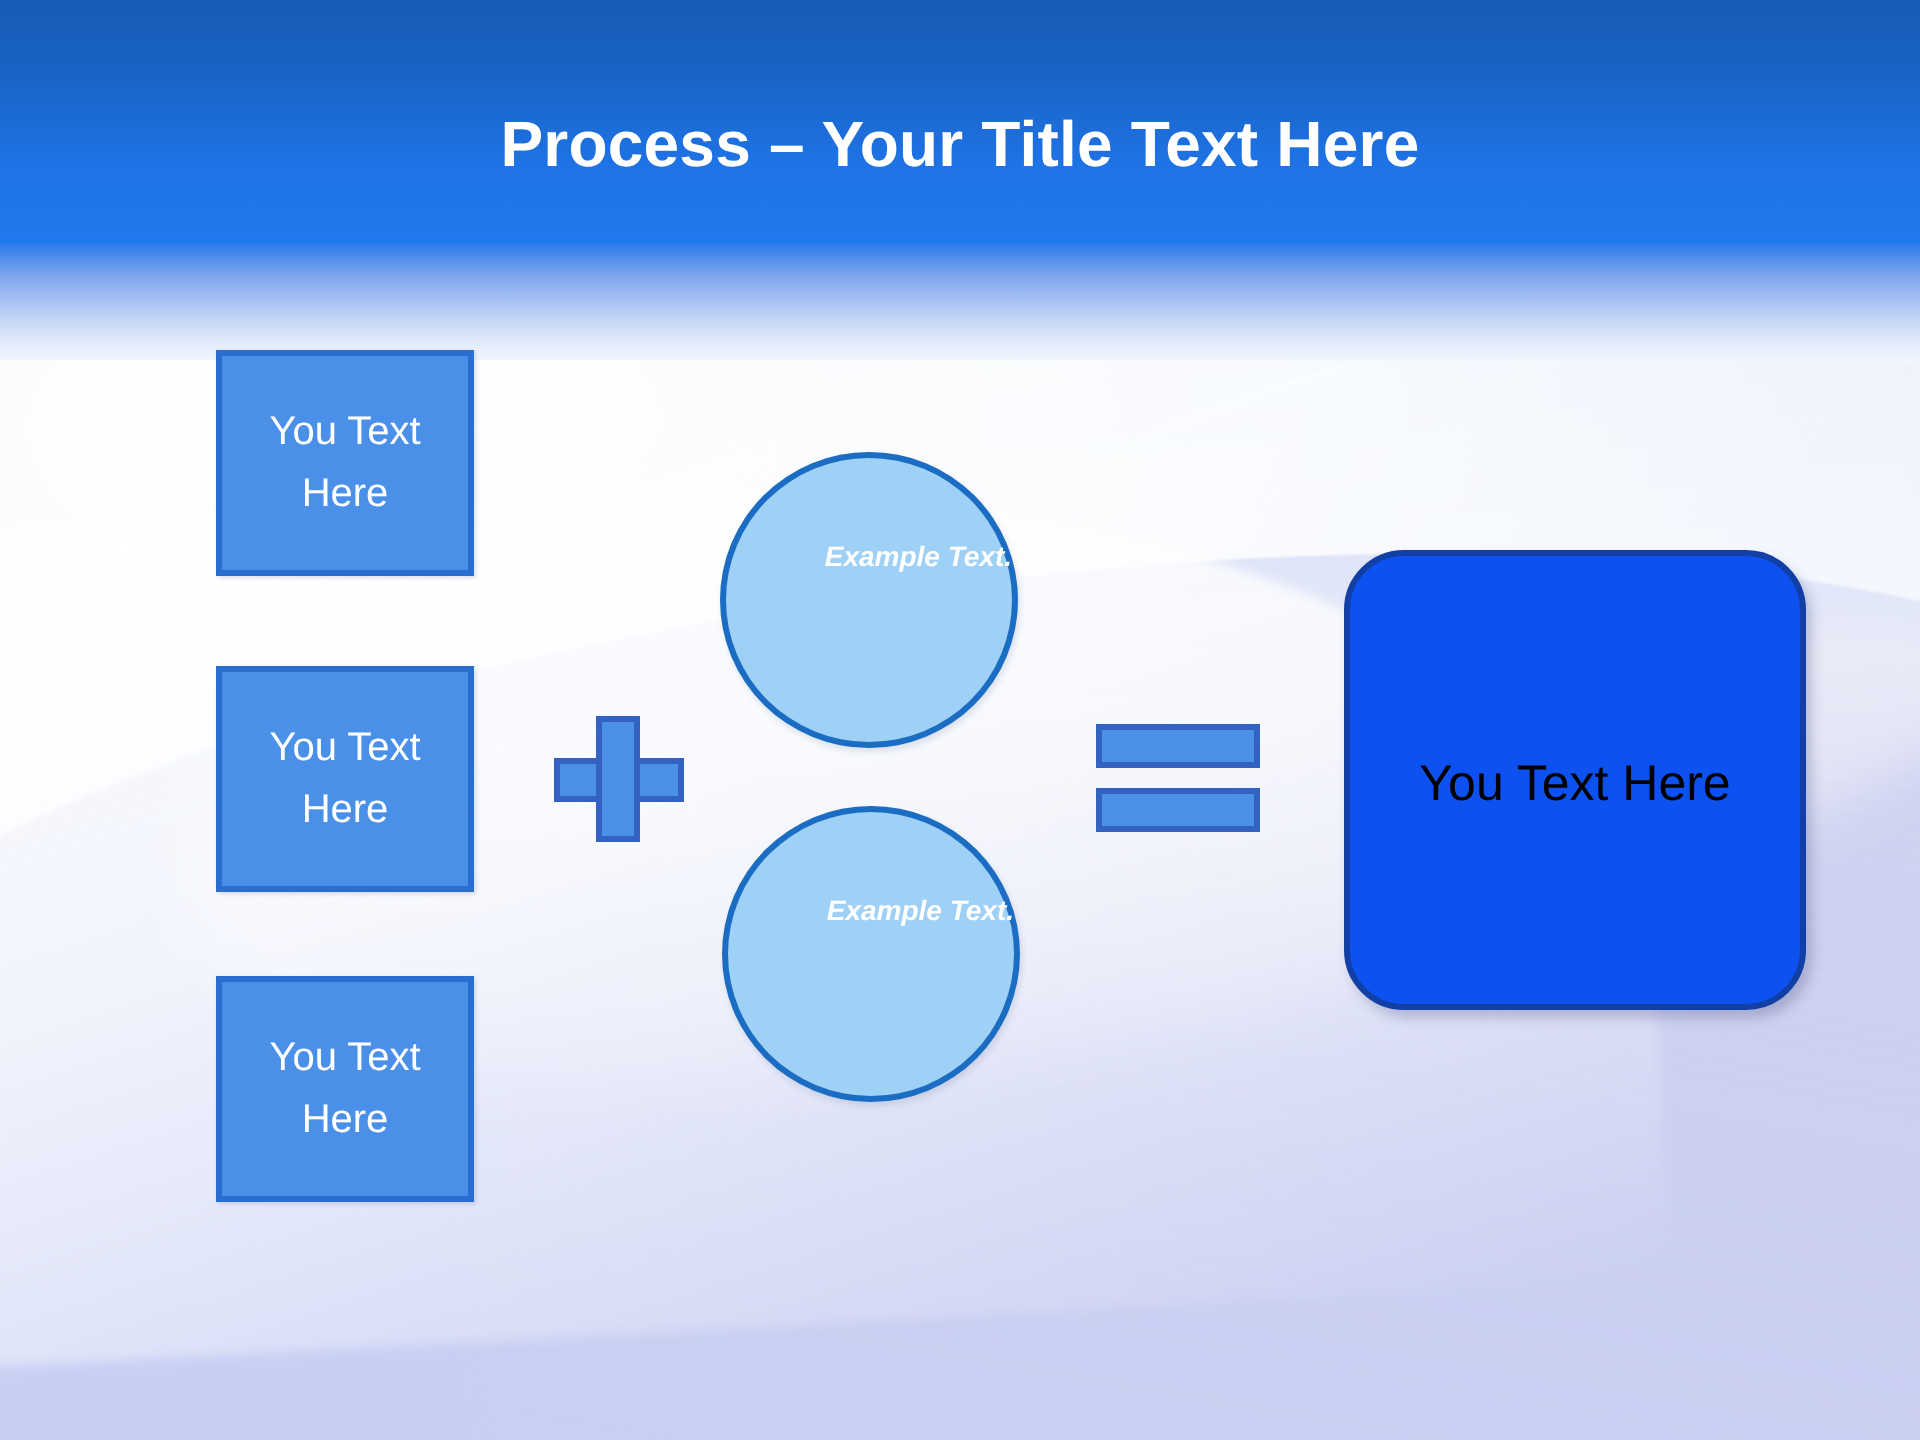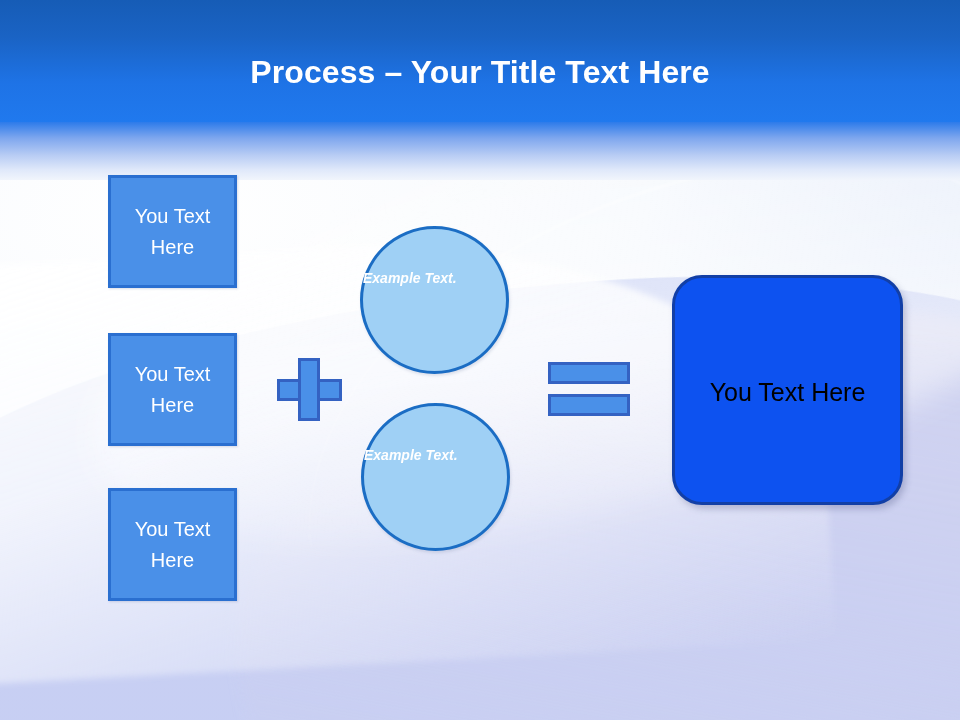--- a/index.html
+++ b/index.html
@@ -187,21 +187,21 @@
   .circle {
     position: absolute;
     width: 149px;
     height: 148px;
     border-radius: 50%;
     background: #9fd0f5;
     border: 3px solid #1b6dc4;
     box-sizing: border-box;
     display: flex;
     align-items: flex-start;
-    justify-content: flex-start;
+    justify-content: flex-end;
     box-shadow: 1px 2px 3px rgba(60,80,130,0.15);
   }
   .circle .cap {
     margin-top: 37px;
     color: #ffffff;
     font-size: 14px;
     line-height: 24px;
     font-weight: 700;
     font-style: italic;
     text-align: center;

